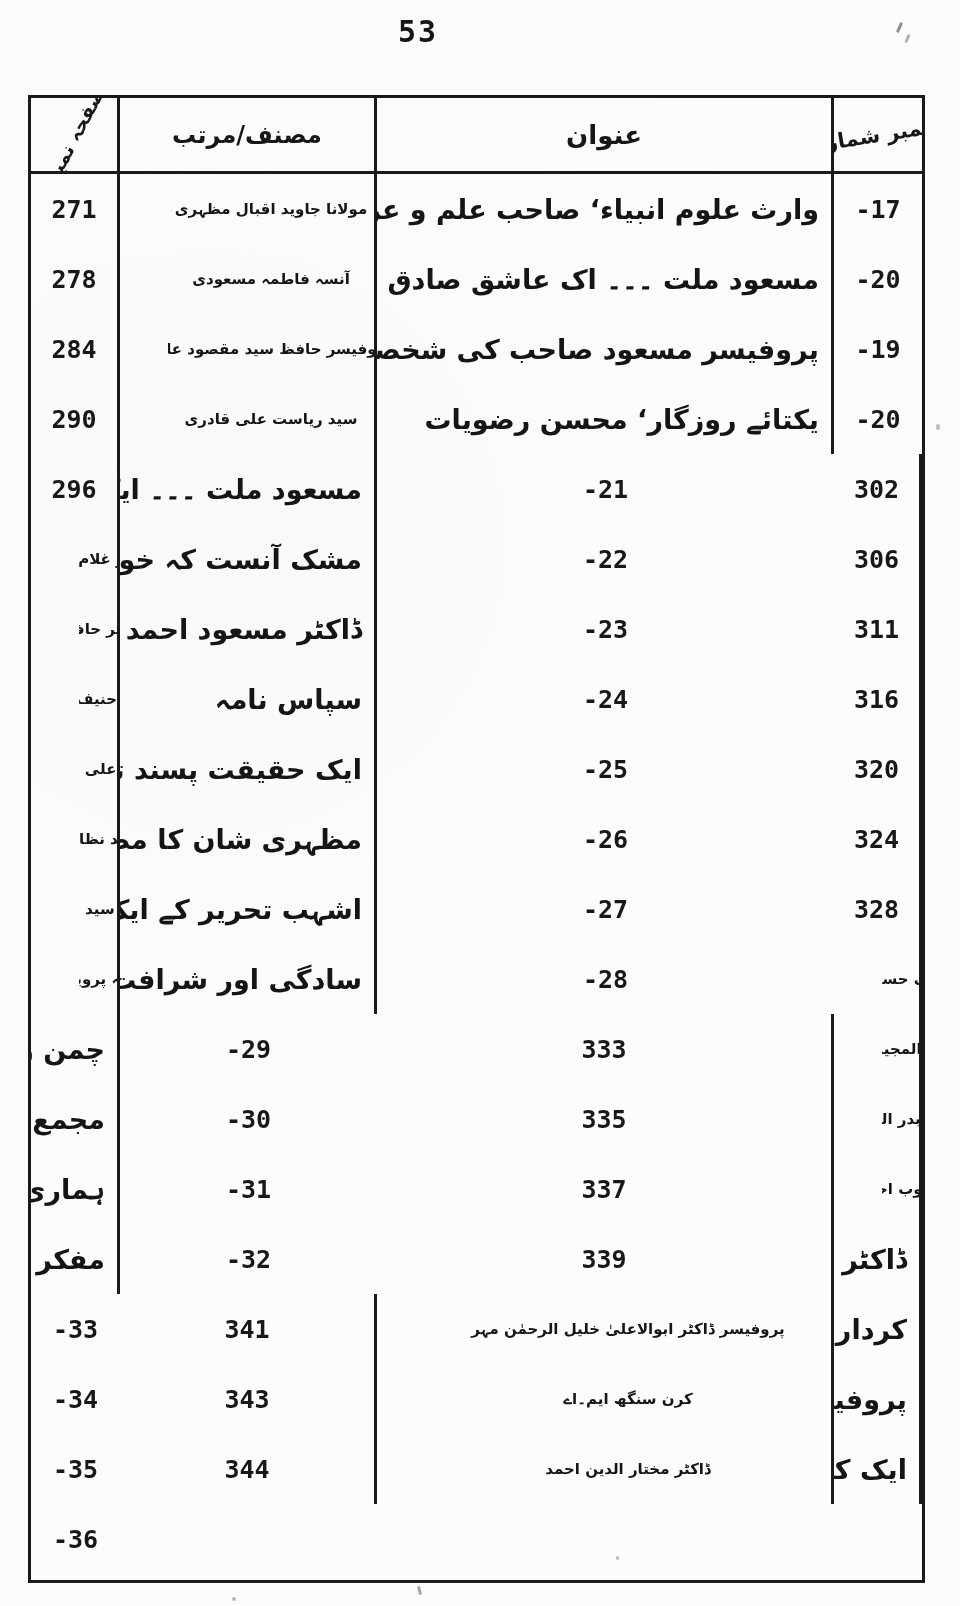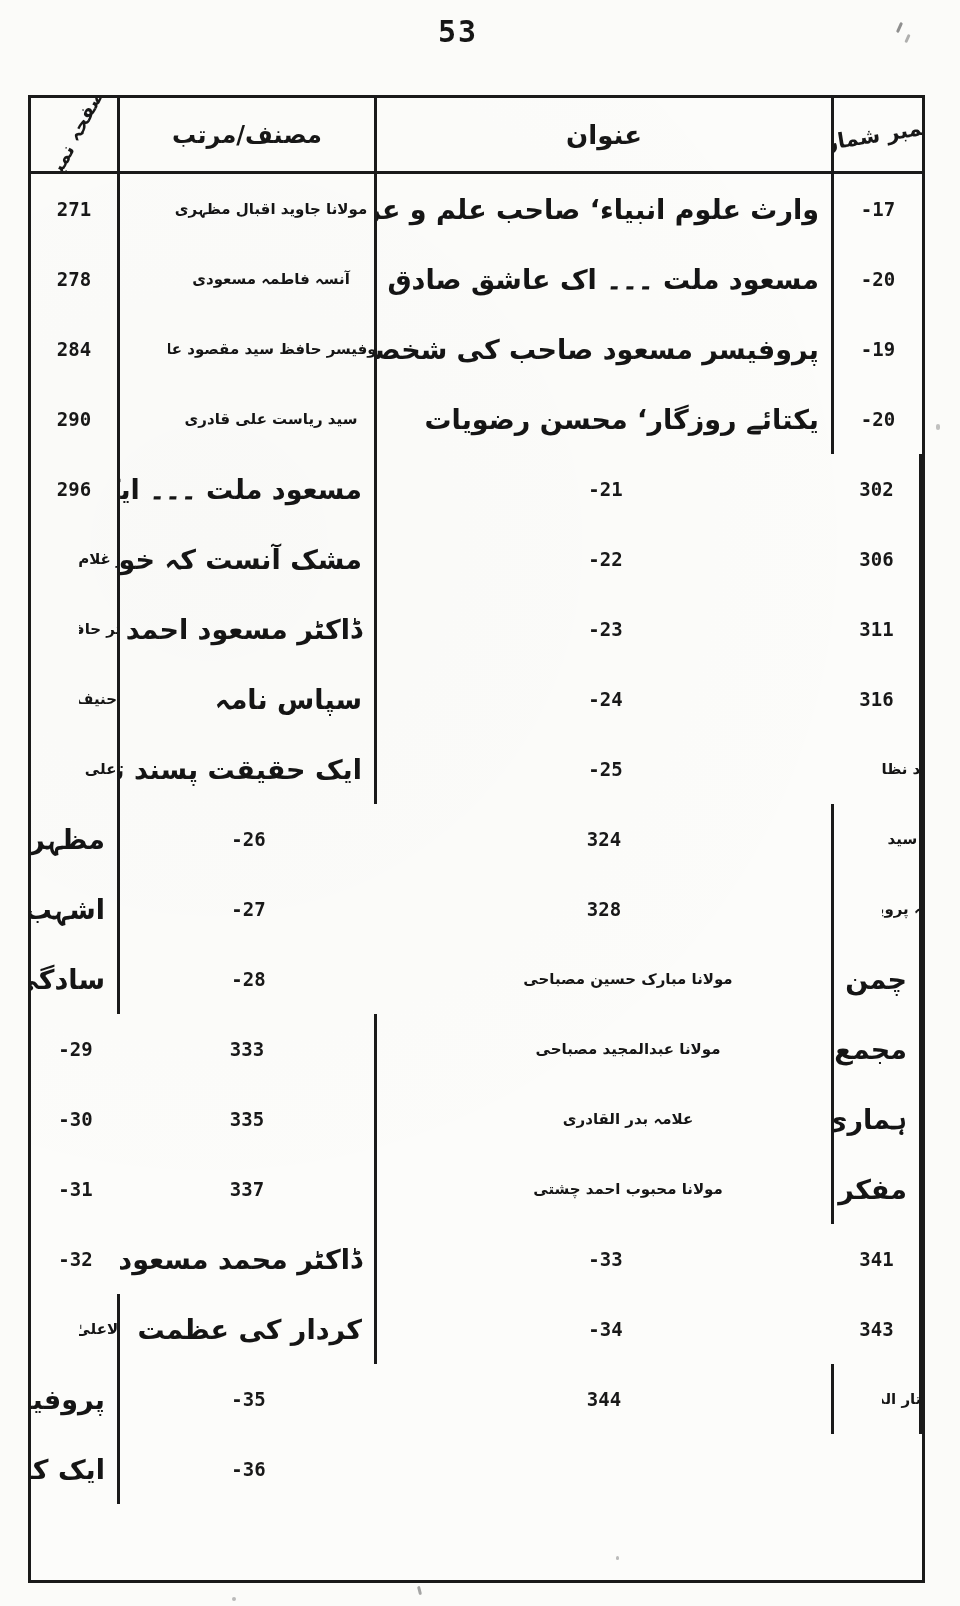--- a/index.html
+++ b/index.html
@@ -11,21 +11,20 @@
     overflow:hidden;
   }
   .page{
     position:absolute;inset:0;
     background:#fbfbf9;
     color:#1b1b1b;
   }
   
   .folio{
     position:absolute;top:14px;left:398px;width:120px;
-    text-align:center;
     font-family:"DejaVu Sans Mono",monospace;
     font-size:30px;font-weight:bold;letter-spacing:2px;
     color:#161616;
   }
   
   .toc-table{
     position:absolute;left:28px;top:95px;
     width:897px;height:1488px;
     box-sizing:border-box;
     border:3px solid #1a1a1a;
@@ -53,21 +52,21 @@
   
   .urdu{direction:rtl;}
   .urdu span{white-space:nowrap;color:#151515;}
   .t-cell{justify-content:flex-start;padding:0 12px 0 4px;}
   .t-cell span{font-size:27px;font-weight:bold;}
   .a-cell{padding:0 8px;margin-left:48px;}
   .a-cell span{font-size:15px;font-weight:600;letter-spacing:-0.2px;}
   .num{direction:ltr;}
   .num span{
     font-family:"DejaVu Sans Mono",monospace;
-    font-size:19px;font-weight:600;color:#181818;
+    font-size:25px;font-weight:600;color:#181818;
     unicode-bidi:isolate;
   }
   
   .speck{position:absolute;background:#8f8f8f;border-radius:2px;}
   .sp1{left:898px;top:22px;width:3px;height:11px;transform:rotate(24deg);}
   .sp2{left:906px;top:34px;width:3px;height:9px;transform:rotate(24deg);opacity:.7;}
   .sp3{left:936px;top:424px;width:4px;height:6px;opacity:.55;}
   .sp4{left:418px;top:1586px;width:3px;height:9px;transform:rotate(-14deg);opacity:.8;}
   .sp5{left:616px;top:1556px;width:3px;height:4px;opacity:.6;}
   .sp6{left:232px;top:1597px;width:4px;height:4px;opacity:.6;}
@@ -191,20 +190,23 @@
       </div>
       <div class="cell c-author urdu a-cell">
         <span>سید انور علی ایڈووکیٹ</span>
       </div>
       <div class="cell c-title urdu t-cell">
         <span>ایک حقیقت پسند تاریخ نگار</span>
       </div>
       <div class="cell c-serial num">
         <span>-25</span>
       </div>
+      <div class="cell c-page num">
+        <span>320</span>
+      </div>
       <div class="cell c-author urdu a-cell">
         <span>مسلم احمد نظامی دہلوی</span>
       </div>
       <div class="cell c-title urdu t-cell">
         <span>مظہری شان کا مظہر حقیقی</span>
       </div>
       <div class="cell c-serial num">
         <span>-26</span>
       </div>
       <div class="cell c-page num">
@@ -269,40 +271,46 @@
       </div>
       <div class="cell c-author urdu a-cell">
         <span>مولانا محبوب احمد چشتی</span>
       </div>
       <div class="cell c-title urdu t-cell">
         <span>مفکر اہل سنت</span>
       </div>
       <div class="cell c-serial num">
         <span>-32</span>
       </div>
+      <div class="cell c-page num">
+        <span>339</span>
+      </div>
       <div class="cell c-title urdu t-cell">
         <span>ڈاکٹر محمد مسعود احمد کی مقبولیت</span>
       </div>
       <div class="cell c-serial num">
         <span>-33</span>
       </div>
       <div class="cell c-page num">
         <span>341</span>
       </div>
       <div class="cell c-author urdu a-cell">
         <span>پروفیسر ڈاکٹر ابوالاعلیٰ خلیل الرحمٰن مہر</span>
       </div>
       <div class="cell c-title urdu t-cell">
         <span>کردار کی عظمت</span>
       </div>
       <div class="cell c-serial num">
         <span>-34</span>
       </div>
       <div class="cell c-page num">
         <span>343</span>
+      </div>
+      <div class="cell c-author urdu a-cell">
+        <span>کرن سنگھ ایم۔اے</span>
       </div>
       <div class="cell c-title urdu t-cell">
         <span>پروفیسر محمد مسعود احمد</span>
       </div>
       <div class="cell c-serial num">
         <span>-35</span>
       </div>
       <div class="cell c-page num">
         <span>344</span>
       </div>

